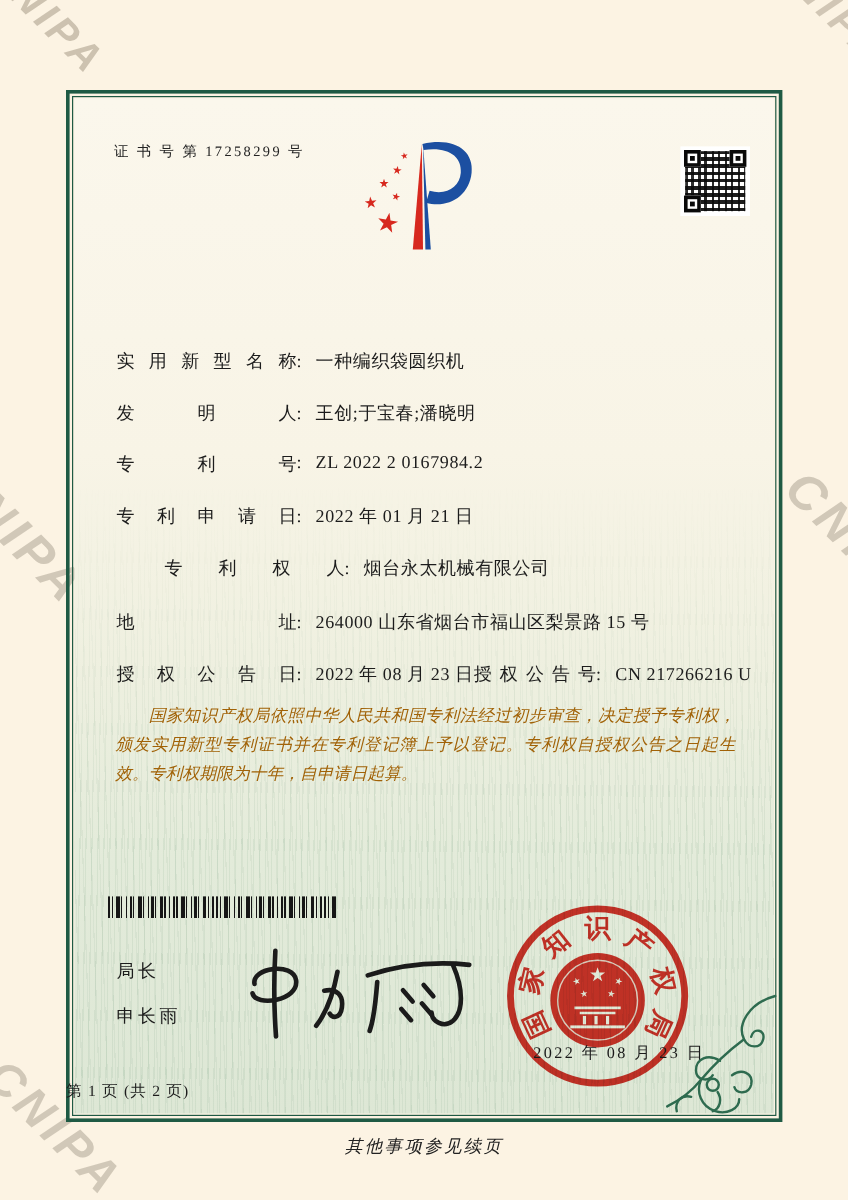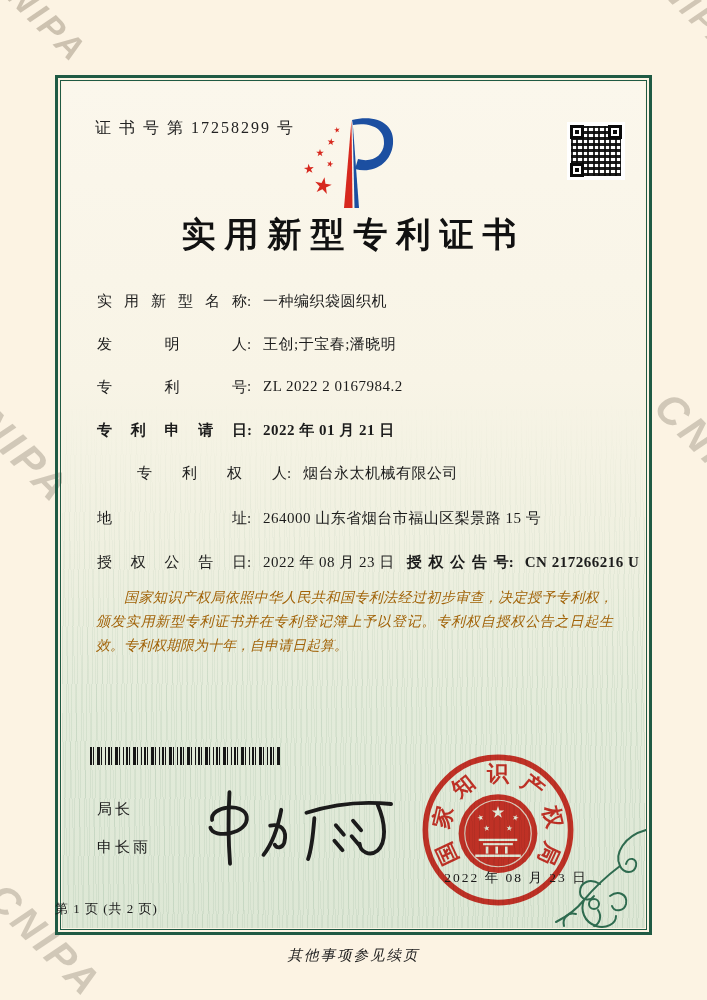--- a/index.html
+++ b/index.html
@@ -27,40 +27,40 @@
   .frame-inner{position:absolute;inset:2px;border:1px solid #1f5a44;}
   .frame-bg{position:absolute;inset:4px;
     background:linear-gradient(180deg,#fbf7ec 0%,#f8f4e6 35%,#eff0e0 55%,#e3ebda 75%,#dde7d5 100%);}
   .waves{position:absolute;inset:4px;
     background-image:
       repeating-linear-gradient(91deg,rgba(90,140,105,.10) 0 1px,transparent 1px 5px),
       repeating-linear-gradient(88deg,rgba(90,140,105,.08) 0 1px,transparent 1px 7px);
     -webkit-mask-image:linear-gradient(180deg,transparent 0 38%,#000 72%);
     mask-image:linear-gradient(180deg,transparent 0 38%,#000 72%);}
   
-  .cert-no{position:absolute;left:95px;top:118px;font-size:16px;letter-spacing:2px;color:#222;}
+  .cert-no{position:absolute;left:95px;top:118px;font-size:12px;letter-spacing:2px;color:#222;}
   .logo{position:absolute;left:293px;top:112px;}
   .qr{position:absolute;left:567px;top:122px;width:58px;height:58px;background:#fff;padding:2px;box-sizing:border-box;}
   .qr-noise{position:absolute;inset:4px;
     background-image:
       repeating-linear-gradient(0deg,rgba(10,10,10,.92) 0 3px,transparent 3px 6px),
       repeating-linear-gradient(90deg,rgba(10,10,10,.85) 0 2px,transparent 2px 5px,rgba(10,10,10,.85) 5px 7px,transparent 7px 11px);}
   .qr-finder{position:absolute;width:14px;height:14px;border:3px solid #0a0a0a;background:#fff;box-sizing:border-box;}
   .qr-finder::after{content:"";position:absolute;inset:2px;background:#0a0a0a;}
   .qr-f1{left:3px;top:3px;} .qr-f2{right:3px;top:3px;} .qr-f3{left:3px;bottom:3px;}
   .title{position:absolute;left:55px;top:212px;width:597px;text-align:center;
     font-size:34px;font-weight:600;letter-spacing:9px;color:#111;}
   
   .fields{position:absolute;left:97px;top:292px;width:520px;font-size:15px;}
   .frow{position:absolute;left:0;height:20px;white-space:nowrap;}
   .f-label{display:inline-block;width:150px;text-align:justify;text-align-last:justify;vertical-align:top;}
   .f-label-sm{display:inline-block;width:102px;text-align:justify;text-align-last:justify;vertical-align:top;}
   .f-colon{display:inline-block;width:16px;text-align:left;}
   .f-value{letter-spacing:.5px;}
-  .pair2{margin-left:12px;font-weight:bold;}
+  .pair2{}
   
   .paras{position:absolute;left:96px;top:586px;width:517px;font-size:14px;line-height:1.72;
     text-align:justify;font-style:italic;color:#a16207;}
   .paras p{margin:0;text-indent:2em;}
   
   .barcode{position:absolute;left:90px;top:747px;width:190px;height:18px;
     background:repeating-linear-gradient(90deg,#161616 0 2px,transparent 2px 3px,#161616 3px 4px,transparent 4px 7px,#161616 7px 10px,transparent 10px 11px,#161616 11px 12px,transparent 12px 15px,#161616 15px 16px,transparent 16px 18px);}
   .issuer-title{position:absolute;left:97px;top:800px;font-size:15px;letter-spacing:3px;}
   .issuer-name{position:absolute;left:97px;top:838px;font-size:15px;letter-spacing:3px;}
   .signature{position:absolute;left:195px;top:784px;}
@@ -110,33 +110,32 @@
     </g>
   </svg>
 
   <div class="qr">
     <div class="qr-noise"></div>
     <div class="qr-finder qr-f1"></div>
     <div class="qr-finder qr-f2"></div>
     <div class="qr-finder qr-f3"></div>
   </div>
 
-  <div class="title">实用新型专利证书</div>
 
   <div class="fields">
     <div class="frow" style="top:0;">
       <span class="f-label">实用新型名称</span><span class="f-colon">:</span><span class="f-value">一种编织袋圆织机</span>
     </div>
     <div class="frow" style="top:43px;">
       <span class="f-label">发明人</span><span class="f-colon">:</span><span class="f-value">王创;于宝春;潘晓明</span>
     </div>
     <div class="frow" style="top:86px;">
       <span class="f-label">专利号</span><span class="f-colon">:</span><span class="f-value">ZL 2022 2 0167984.2</span>
     </div>
-    <div class="frow" style="top:129px;font-weight:bold;">
+    <div class="frow" style="top:129px;">
       <span class="f-label">专利申请日</span><span class="f-colon">:</span><span class="f-value">2022 年 01 月 21 日</span>
     </div>
     <div class="frow" style="top:172px;margin-left:40px;">
       <span class="f-label">专利权人</span><span class="f-colon">:</span><span class="f-value">烟台永太机械有限公司</span>
     </div>
     <div class="frow" style="top:217px;">
       <span class="f-label">地址</span><span class="f-colon">:</span><span class="f-value">264000 山东省烟台市福山区梨景路 15 号</span>
     </div>
     <div class="frow" style="top:261px;">
       <span class="f-label">授权公告日</span><span class="f-colon">:</span><span class="f-value">2022 年 08 月 23 日</span><span class="pair2"><span class="f-label-sm">授权公告号</span><span class="f-colon">:</span><span class="f-value">CN 217266216 U</span></span>

